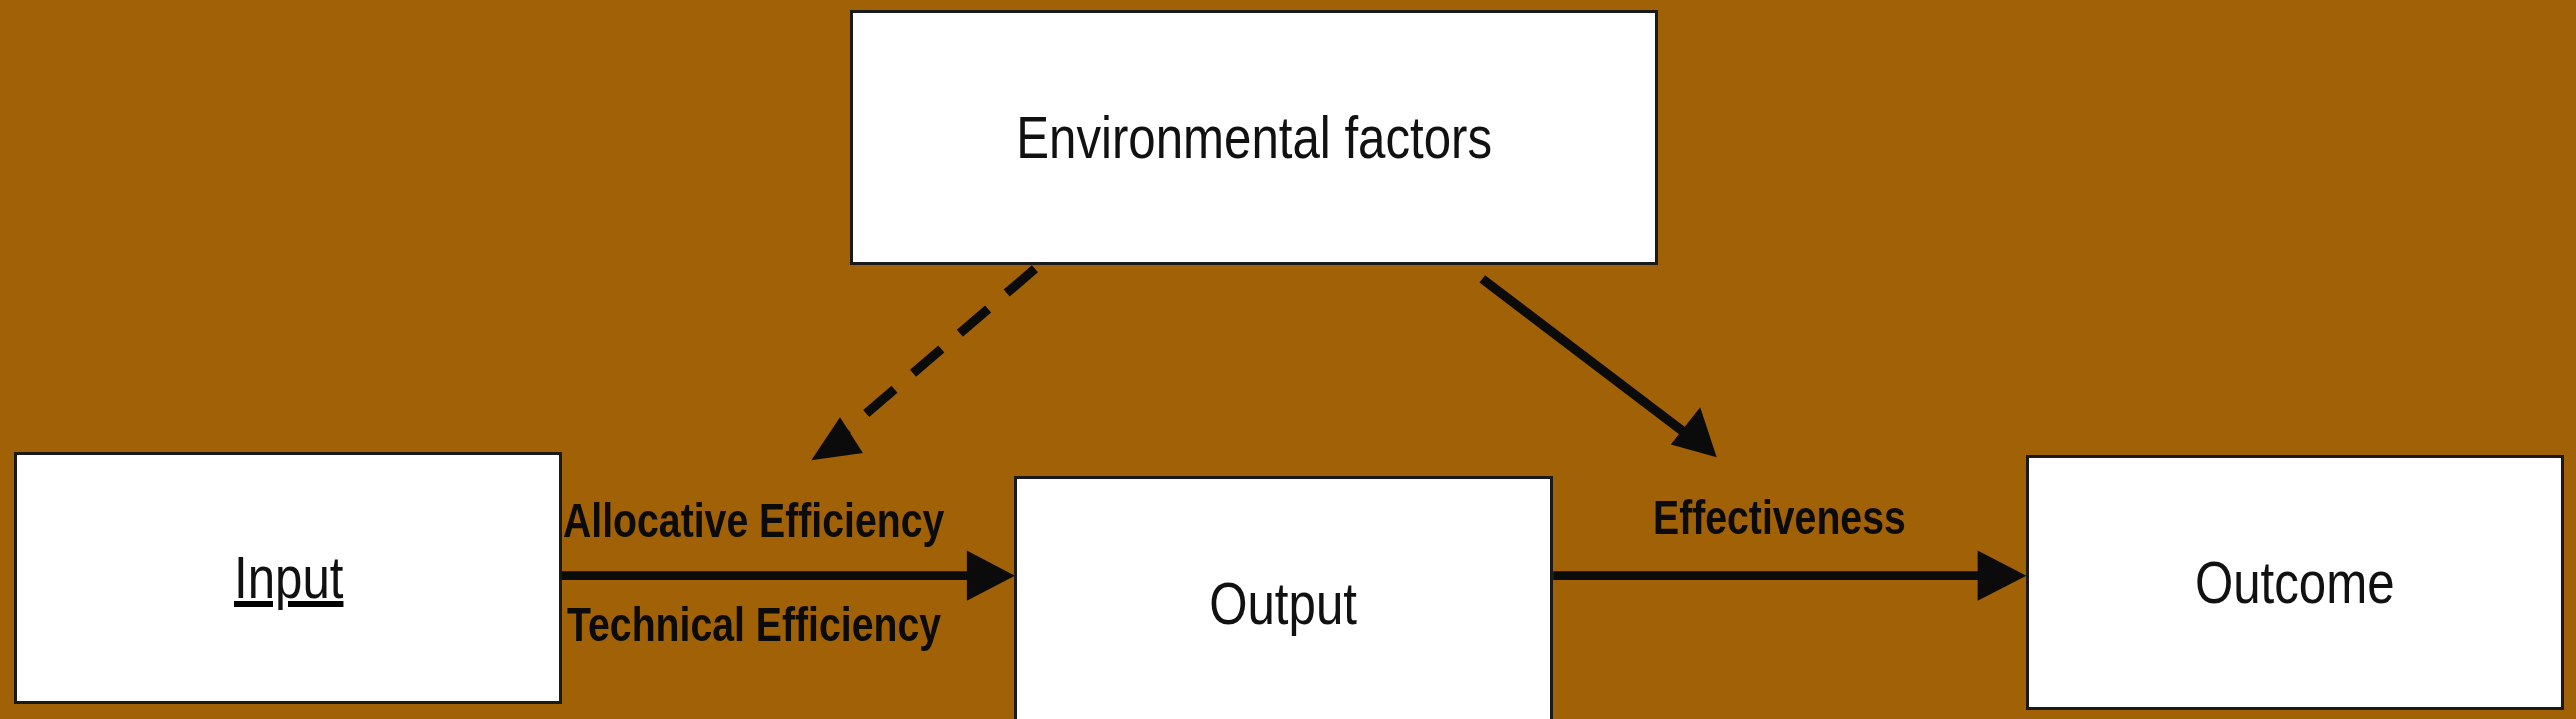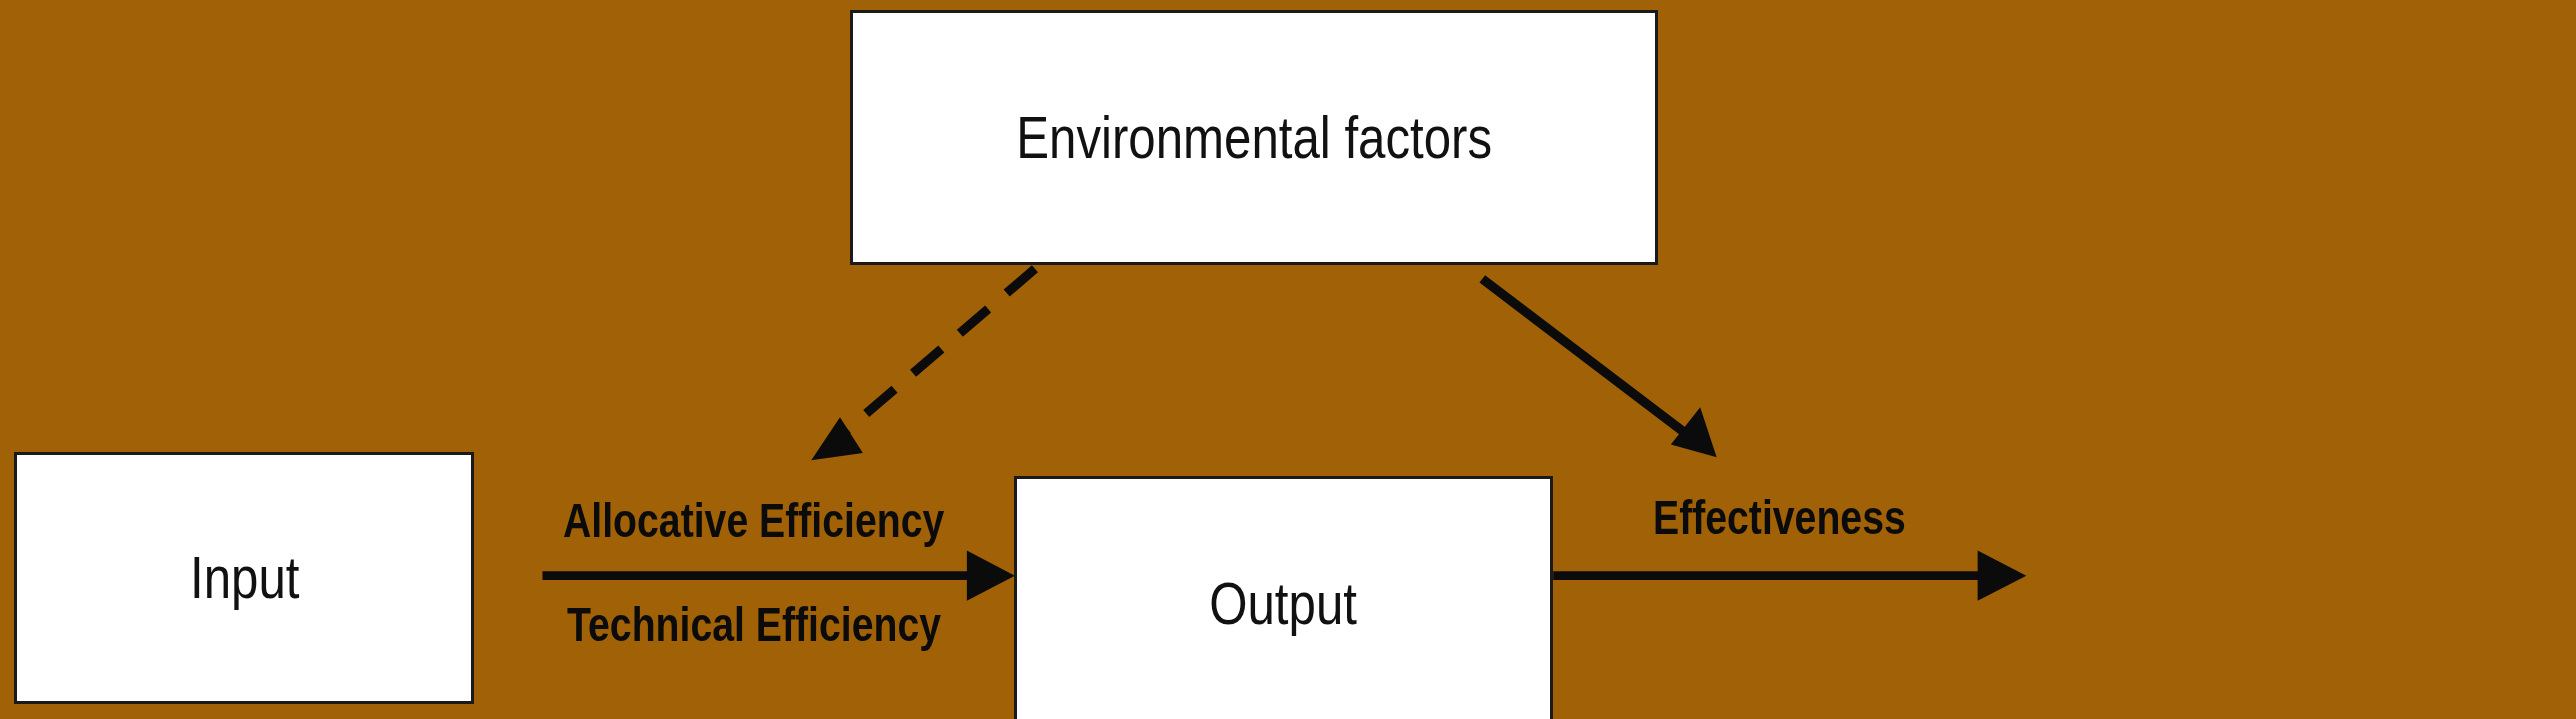--- a/index.html
+++ b/index.html
@@ -41,22 +41,23 @@
   #box-env {
     left: 850px;
     top: 10px;
     width: 808px;
     height: 255px;
   }
   #box-env .node-label { font-size: 60px; }
   #box-input {
     left: 14.3px;
     top: 452px;
-    width: 460px;
+    width: 548px;
     height: 252px;
+    text-decoration: underline;
   }
   #box-input .node-label { font-size: 60px; }
   #box-output {
     left: 1014px;
     top: 476px;
     width: 539px;
     height: 256px;
   }
   #box-output .node-label { font-size: 60px; }
   #box-outcome {
@@ -134,20 +135,23 @@
   </div>
 
   <div class="node-box" id="box-input">
     <span class="node-label">Input</span>
   </div>
 
   <div class="node-box" id="box-output">
     <span class="node-label">Output</span>
   </div>
 
+  <div class="node-box" id="box-outcome">
+    <span class="node-label">Outcome</span>
+  </div>
 
   <div class="edge-label" id="label-allocative">Allocative  Efficiency</div>
 
   <div class="edge-label" id="label-technical">Technical  Efficiency</div>
 
   <div class="edge-label" id="label-effectiveness">Effectiveness</div>
 
 </div>
 
 

